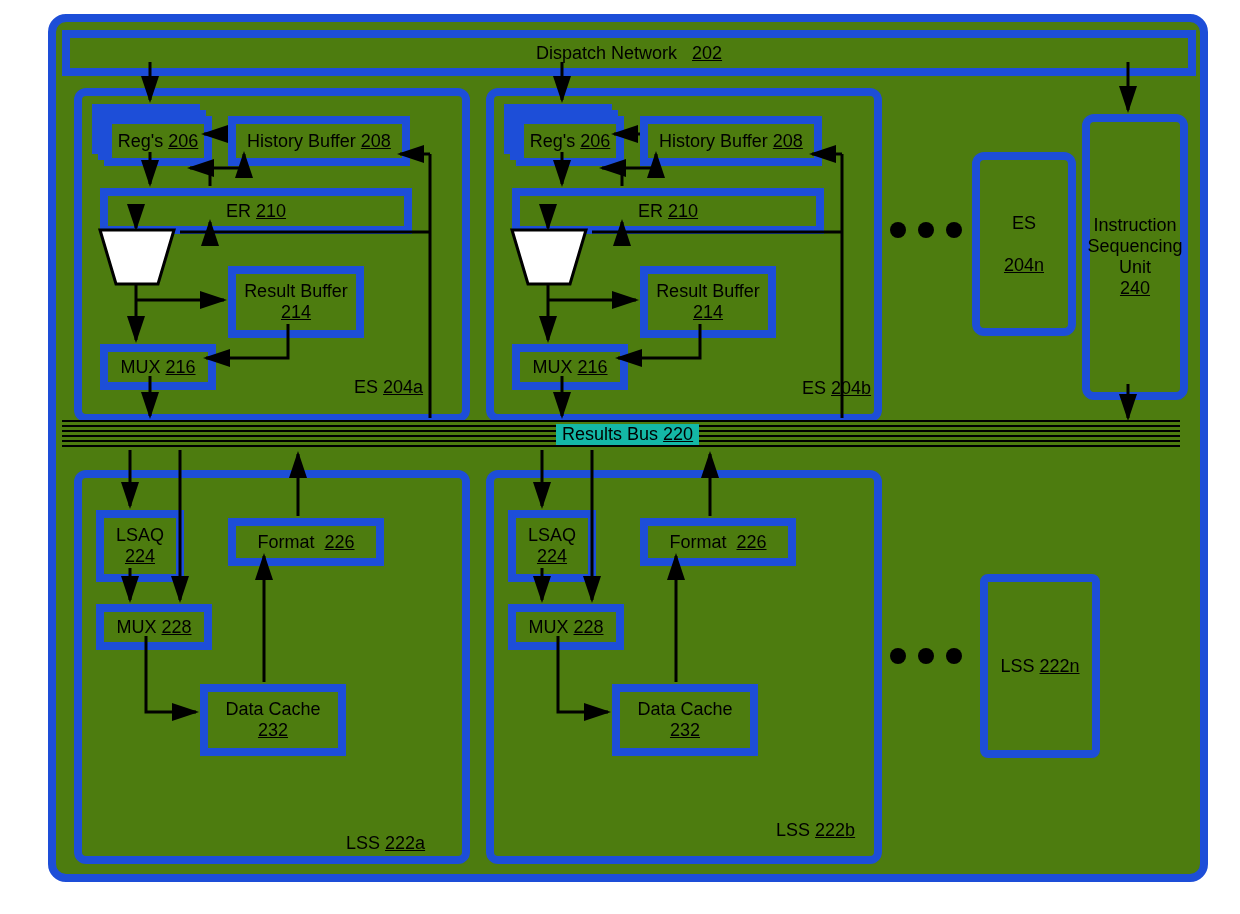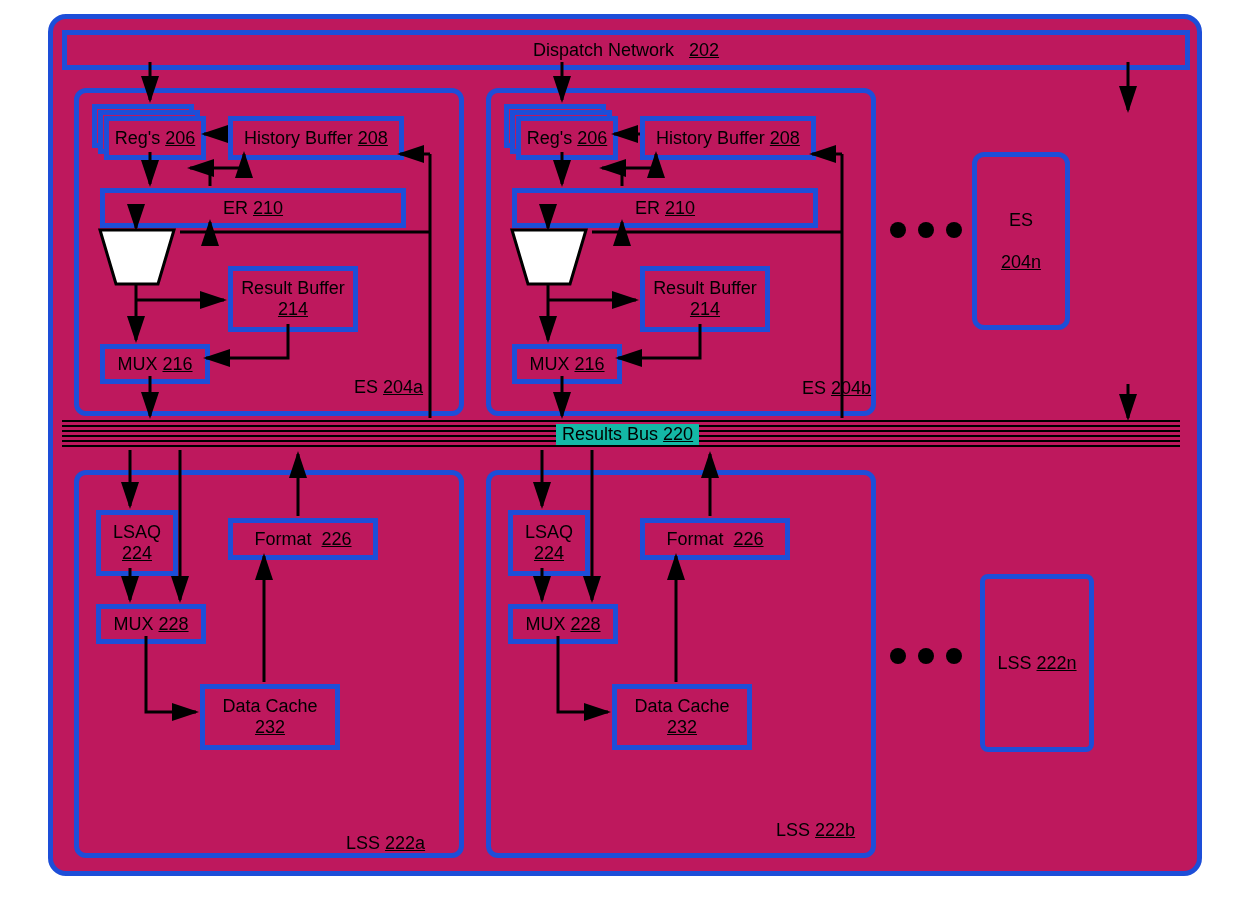--- a/index.html
+++ b/index.html
@@ -10,22 +10,22 @@
     font-size: 18px;
     color: #000;
   }
   .canvas {
     position: relative;
     width: 1240px;
     height: 914px;
   }
   .box {
     position: absolute;
-    border: 5px solid #1d4ed8;
-    background: #be185d;
+    border: 8px solid #1d4ed8;
+    background: #4d7c0f;
     text-align: center;
   }
   .label {
     position: absolute;
   }
   .u { text-decoration: underline; }
   .center-both {
     display: flex;
     align-items: center;
     justify-content: center;
@@ -140,20 +140,26 @@
   </div>
 
   <div class="label" style="left:884px; top:222px;">
     <span class="dot"></span><span class="dot"></span><span class="dot"></span>
   </div>
 
   <div class="box vstack" style="border-radius:12px; left:972px; top:152px; width:88px; height:168px;">
     <span>ES</span>&nbsp;<span class="u">204n</span>
   </div>
 
+  <div class="box vstack" style="border-radius:12px; left:1082px; top:114px; width:90px; height:270px;">
+    <span>Instruction</span>
+    <span>Sequencing</span>
+    <span>Unit</span>
+    <span class="u">240</span>
+  </div>
 
   <div class="bus" style="left:62px; top:420px; width:1118px;">
     <div></div>
       <div></div>
       <div></div>
       <div></div>
       <div></div>
       <div></div>
   </div>
   <div class="bus-label center-both" style="left:556px; top:424px;">

